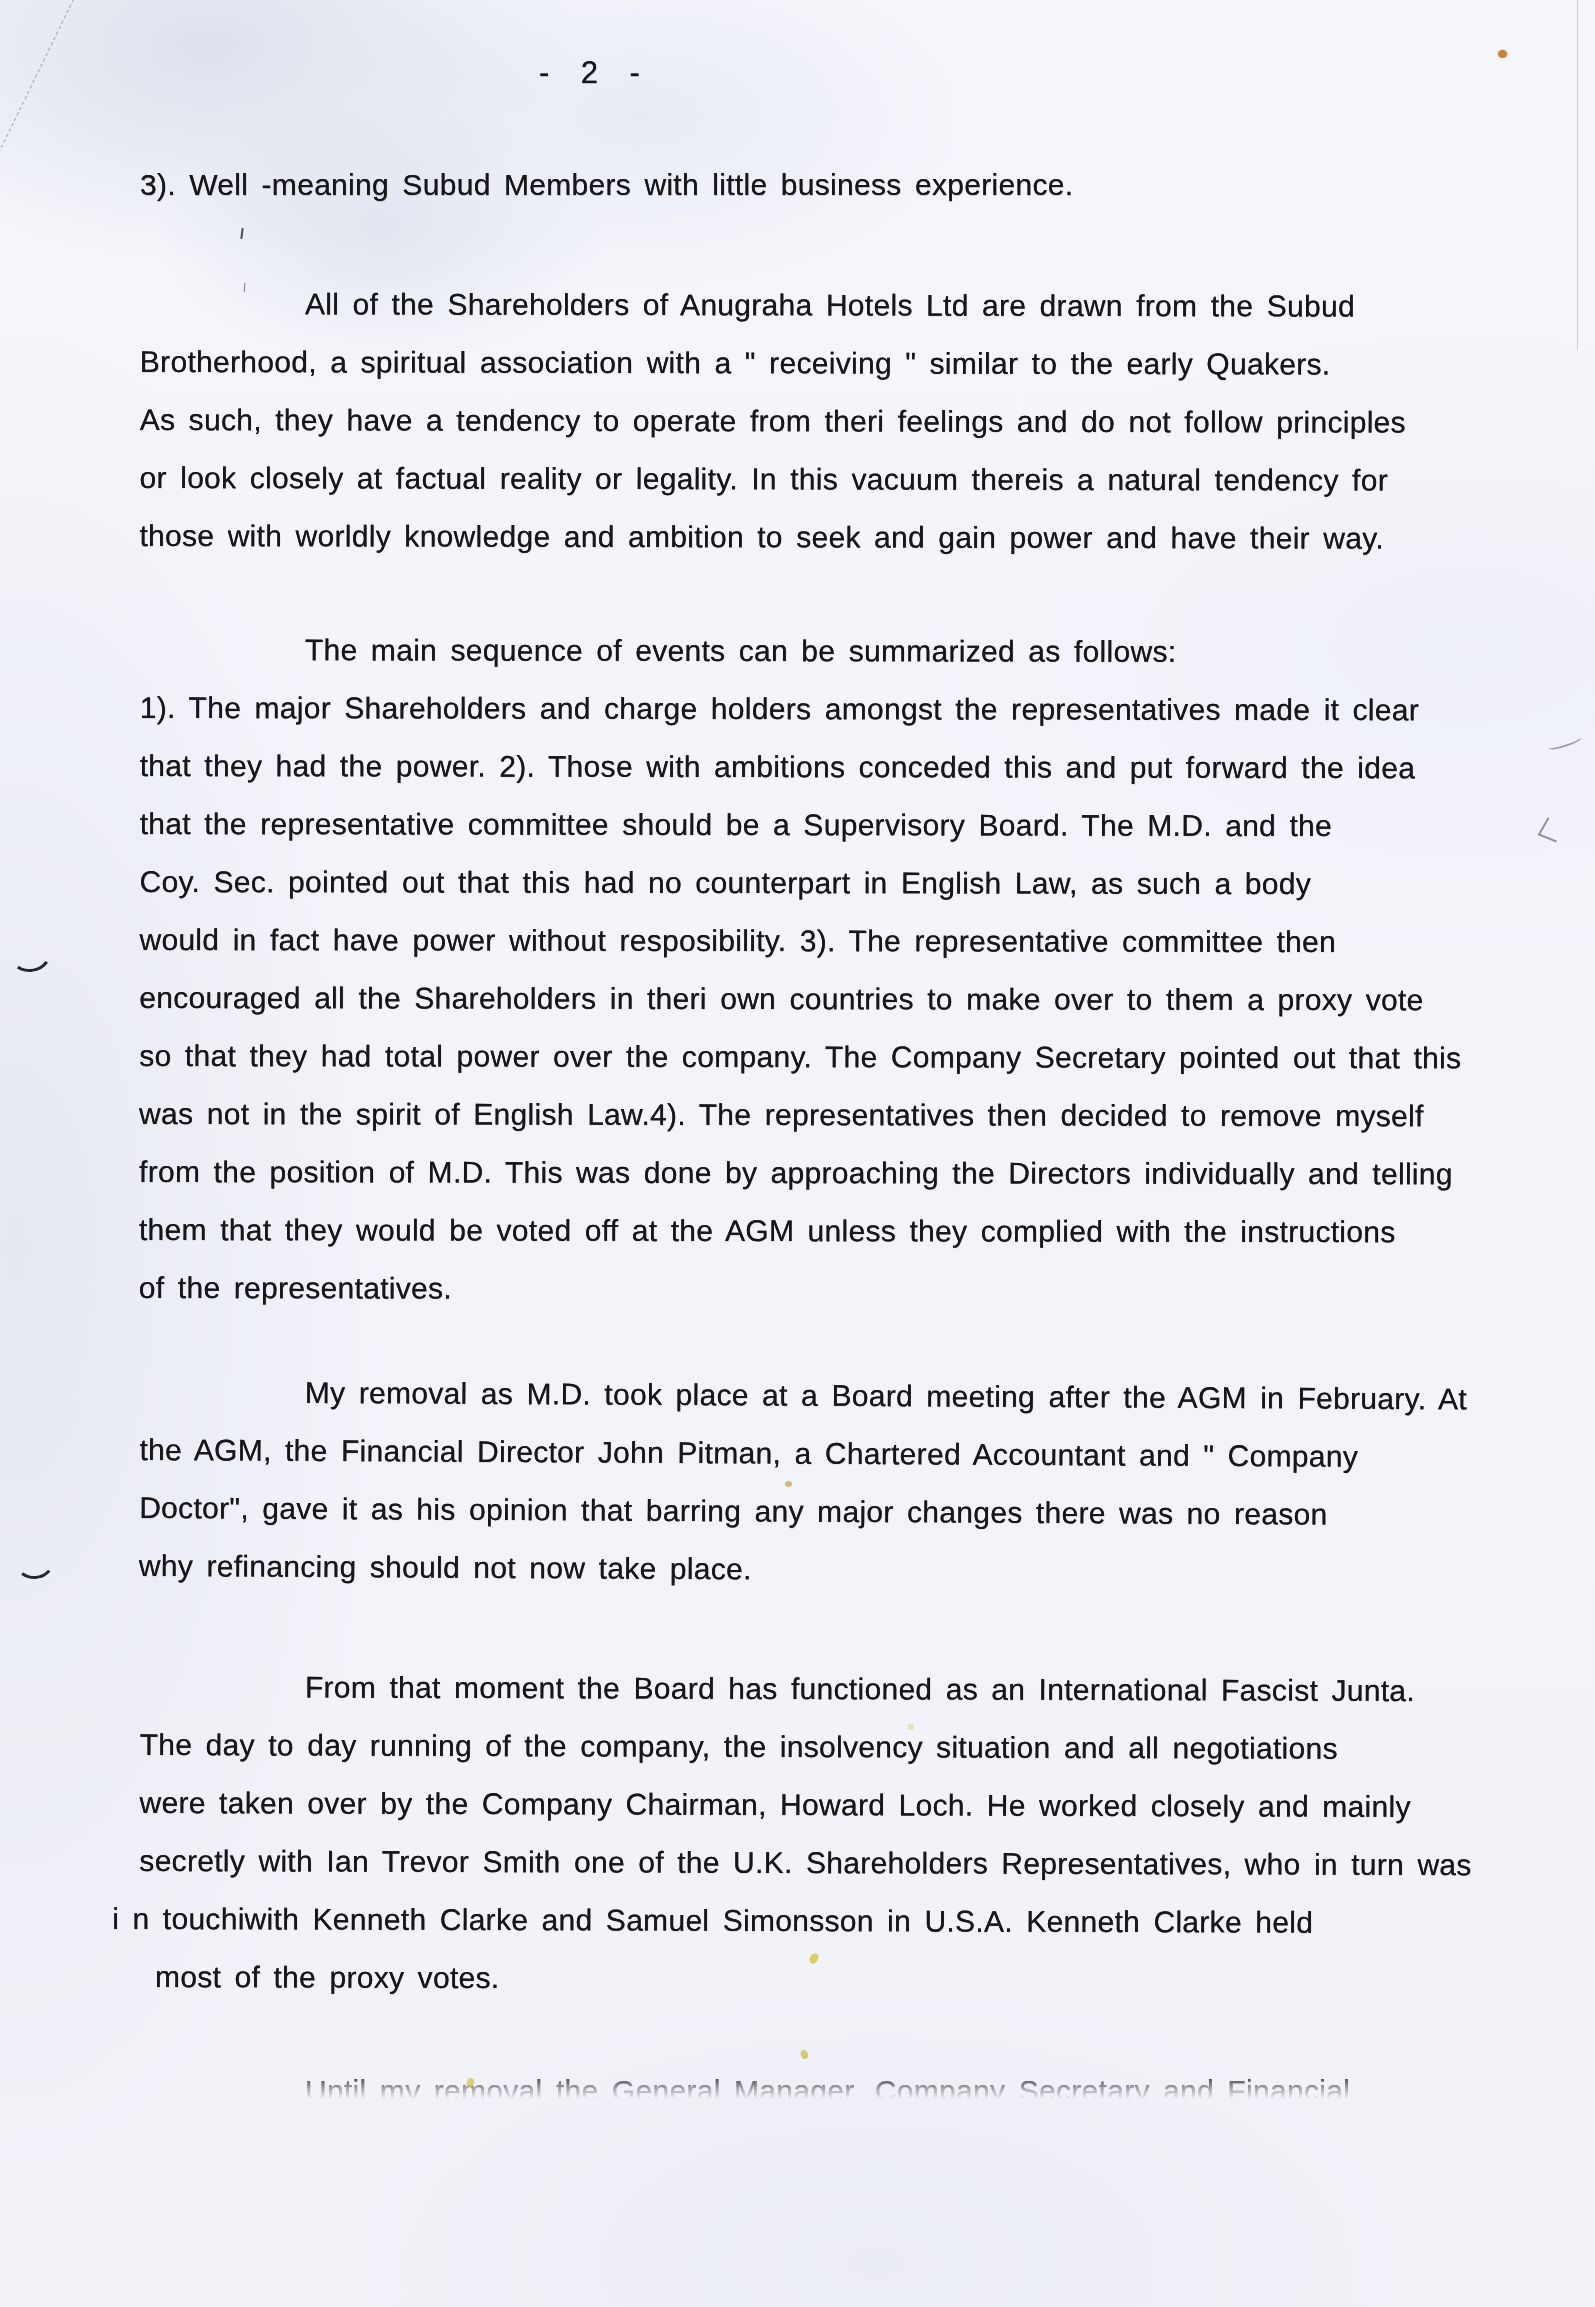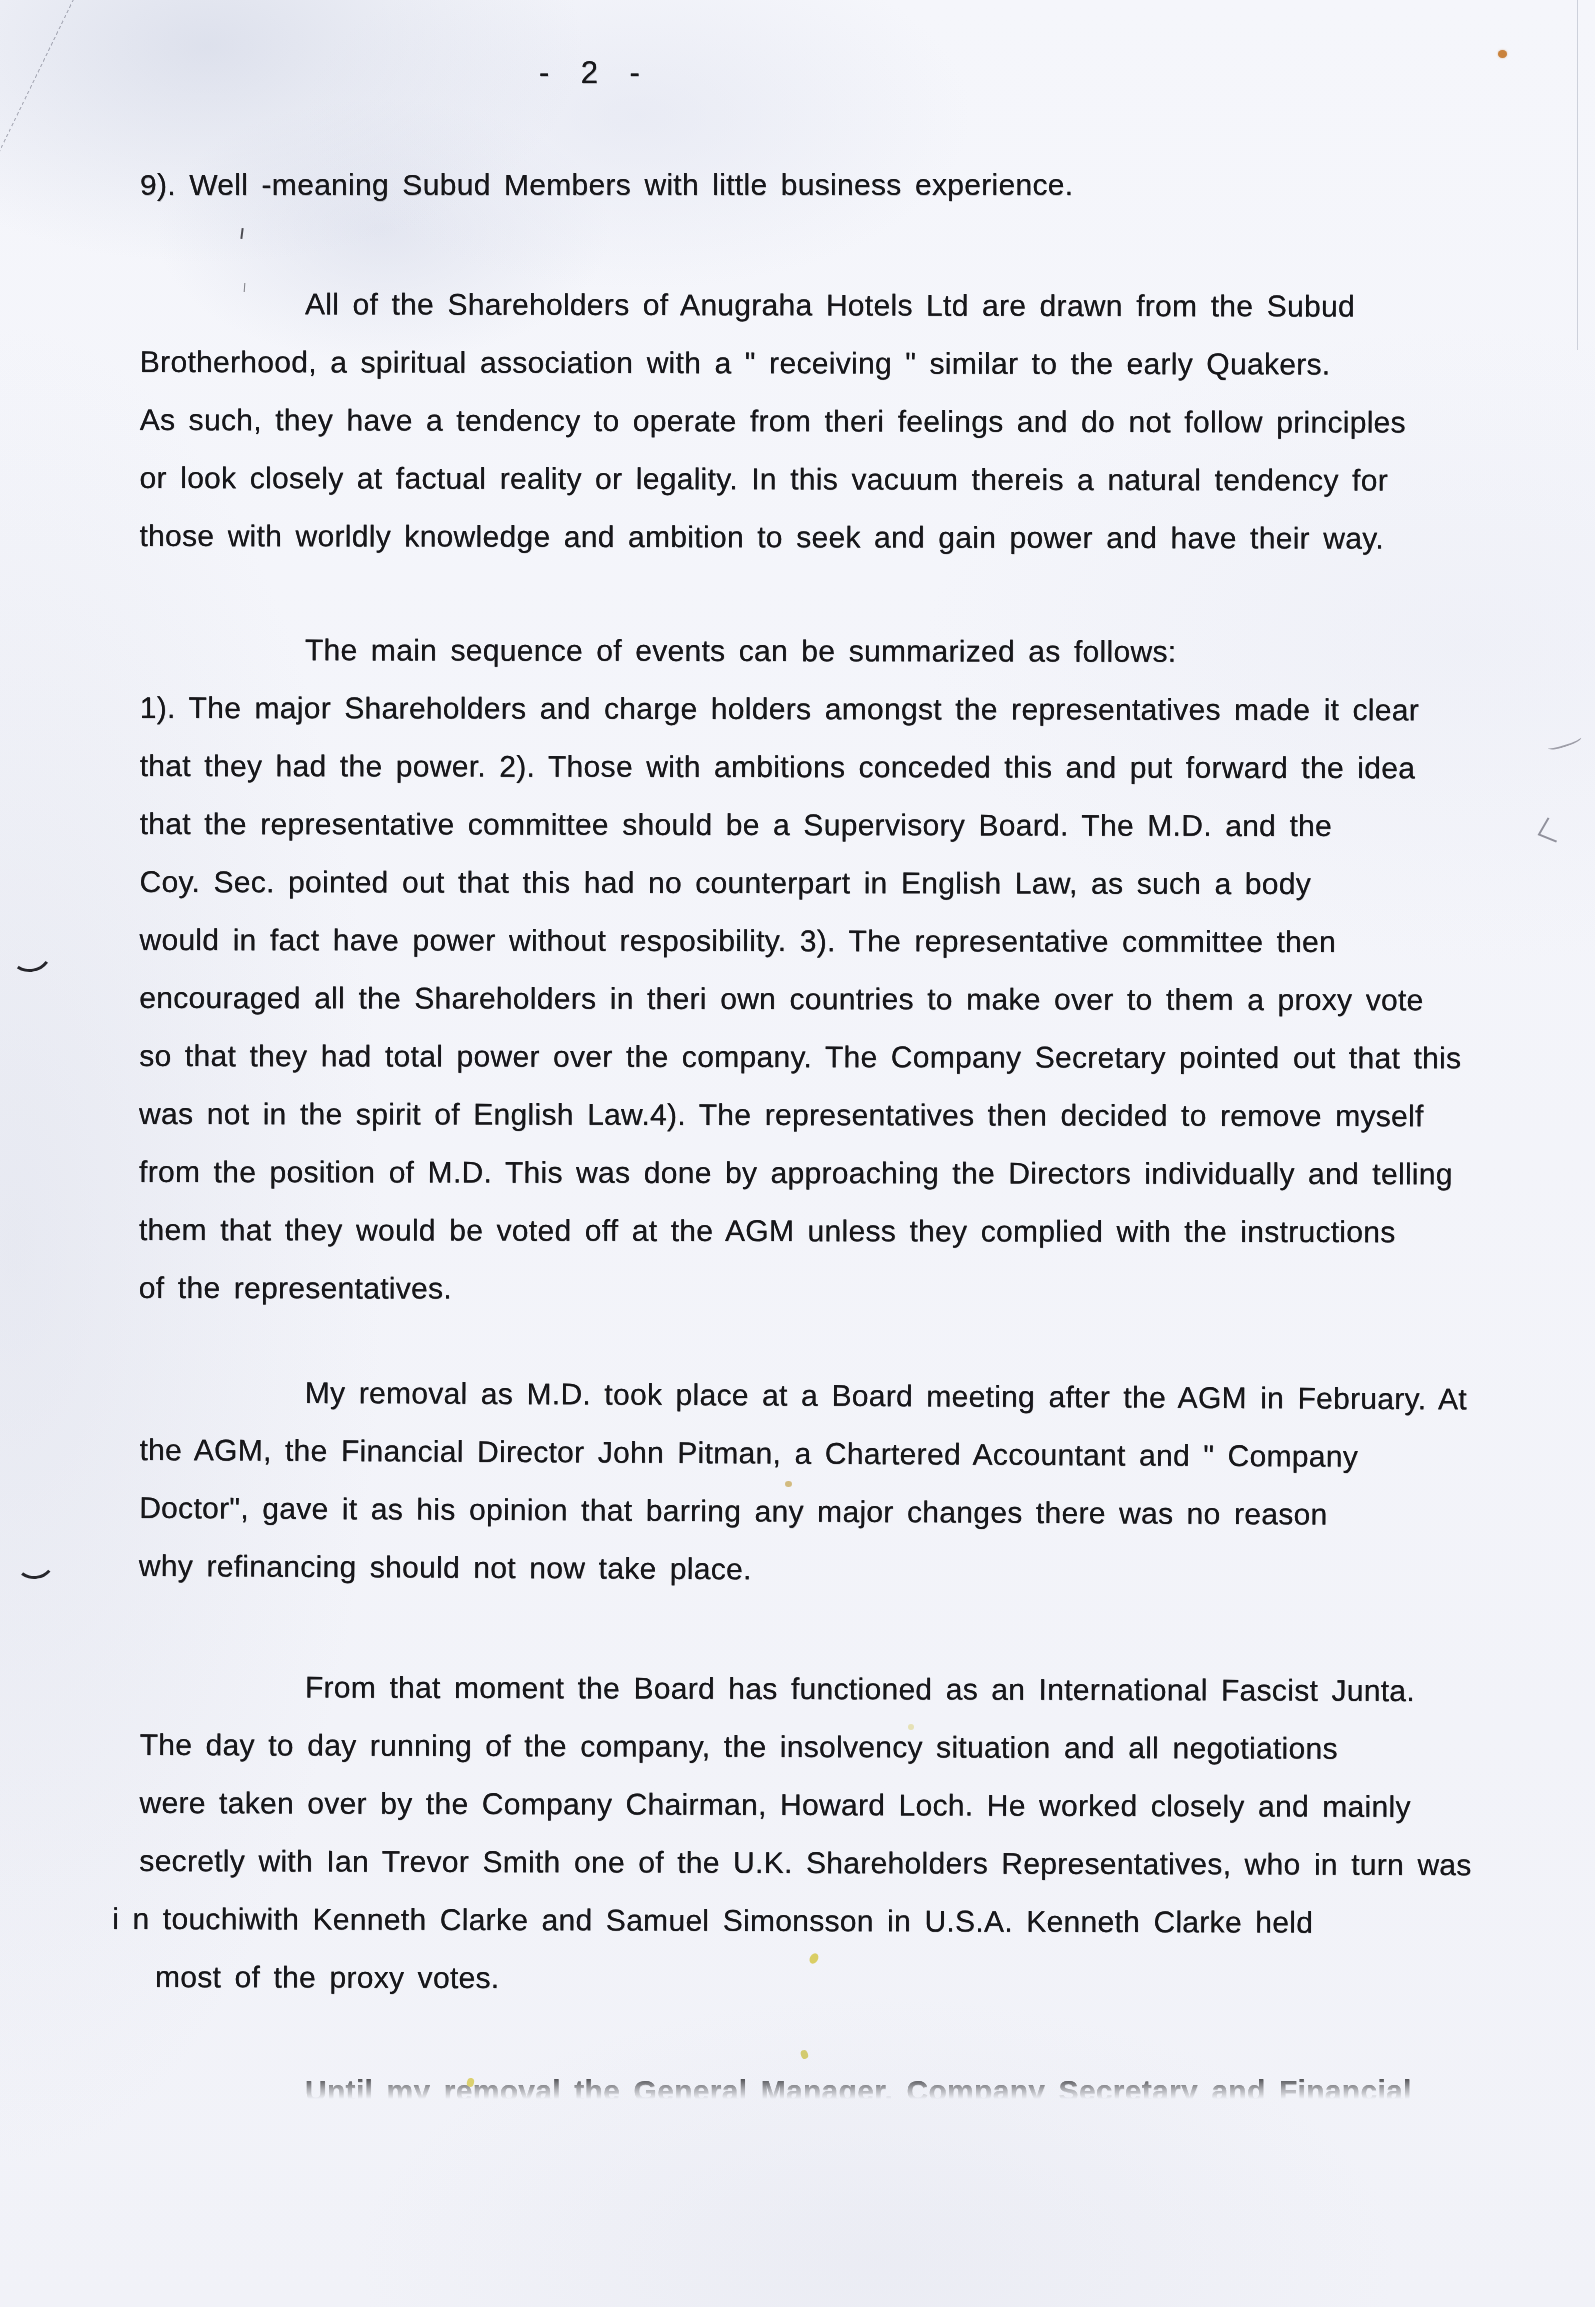--- a/index.html
+++ b/index.html
@@ -124,21 +124,21 @@
   }
 </style>
 </head>
 <body>
 
 <div class="paper"></div>
 
 <div class="page-number ink">- 2 -</div>
 
 <div class="typed ink" style="top: 156px;">
-  <div class="ln">9). Well -meaning Subud Members with little business experience.</div>
+  <div class="ln">3). Well -meaning Subud Members with little business experience.</div>
 </div>
 
 <div class="typed ink rot-a" style="top: 275px;">
   <div class="ln indent">All of the Shareholders of Anugraha Hotels Ltd are drawn from the Subud</div>
   <div class="ln">Brotherhood, a spiritual association with a " receiving " similar to the early Quakers.</div>
   <div class="ln">As such, they have a tendency to operate from theri feelings and do not follow principles</div>
   <div class="ln">or look closely at factual reality or legality. In this vacuum  thereis a natural tendency for</div>
   <div class="ln">those with worldly knowledge and  ambition to seek  and gain power  and have their way.</div>
 </div>
 
@@ -167,21 +167,21 @@
 <div class="typed ink rot-d" style="top: 1658px;">
   <div class="ln indent">From that moment the Board has functioned  as an International Fascist Junta.</div>
   <div class="ln">The day to day running of the company, the insolvency situation and all negotiations</div>
   <div class="ln">were taken over by the Company Chairman, Howard Loch. He worked closely and mainly</div>
   <div class="ln">secretly with Ian Trevor Smith one of the U.K. Shareholders Representatives, who in turn was</div>
   <div class="ln pull">i n touchiwith  Kenneth Clarke and Samuel Simonsson  in U.S.A. Kenneth Clarke held</div>
   <div class="ln push">most of the proxy votes.</div>
 </div>
 
 <div class="cutoff-wrap">
-  <div class="typed ink" style="position:static;font-weight:bold;">
+  <div class="typed ink" style="position:static;">
     <div class="ln indent">Until my removal the General Manager, Company Secretary and Financial</div>
   </div>
 </div>
 
 <div class="crease-topleft"></div>
 <div class="crescent crescent-1"></div>
 <div class="crescent crescent-2"></div>
 <div class="tick tick-1"></div>
 <div class="tick tick-2"></div>
 <div class="pencil-squiggle"></div>

